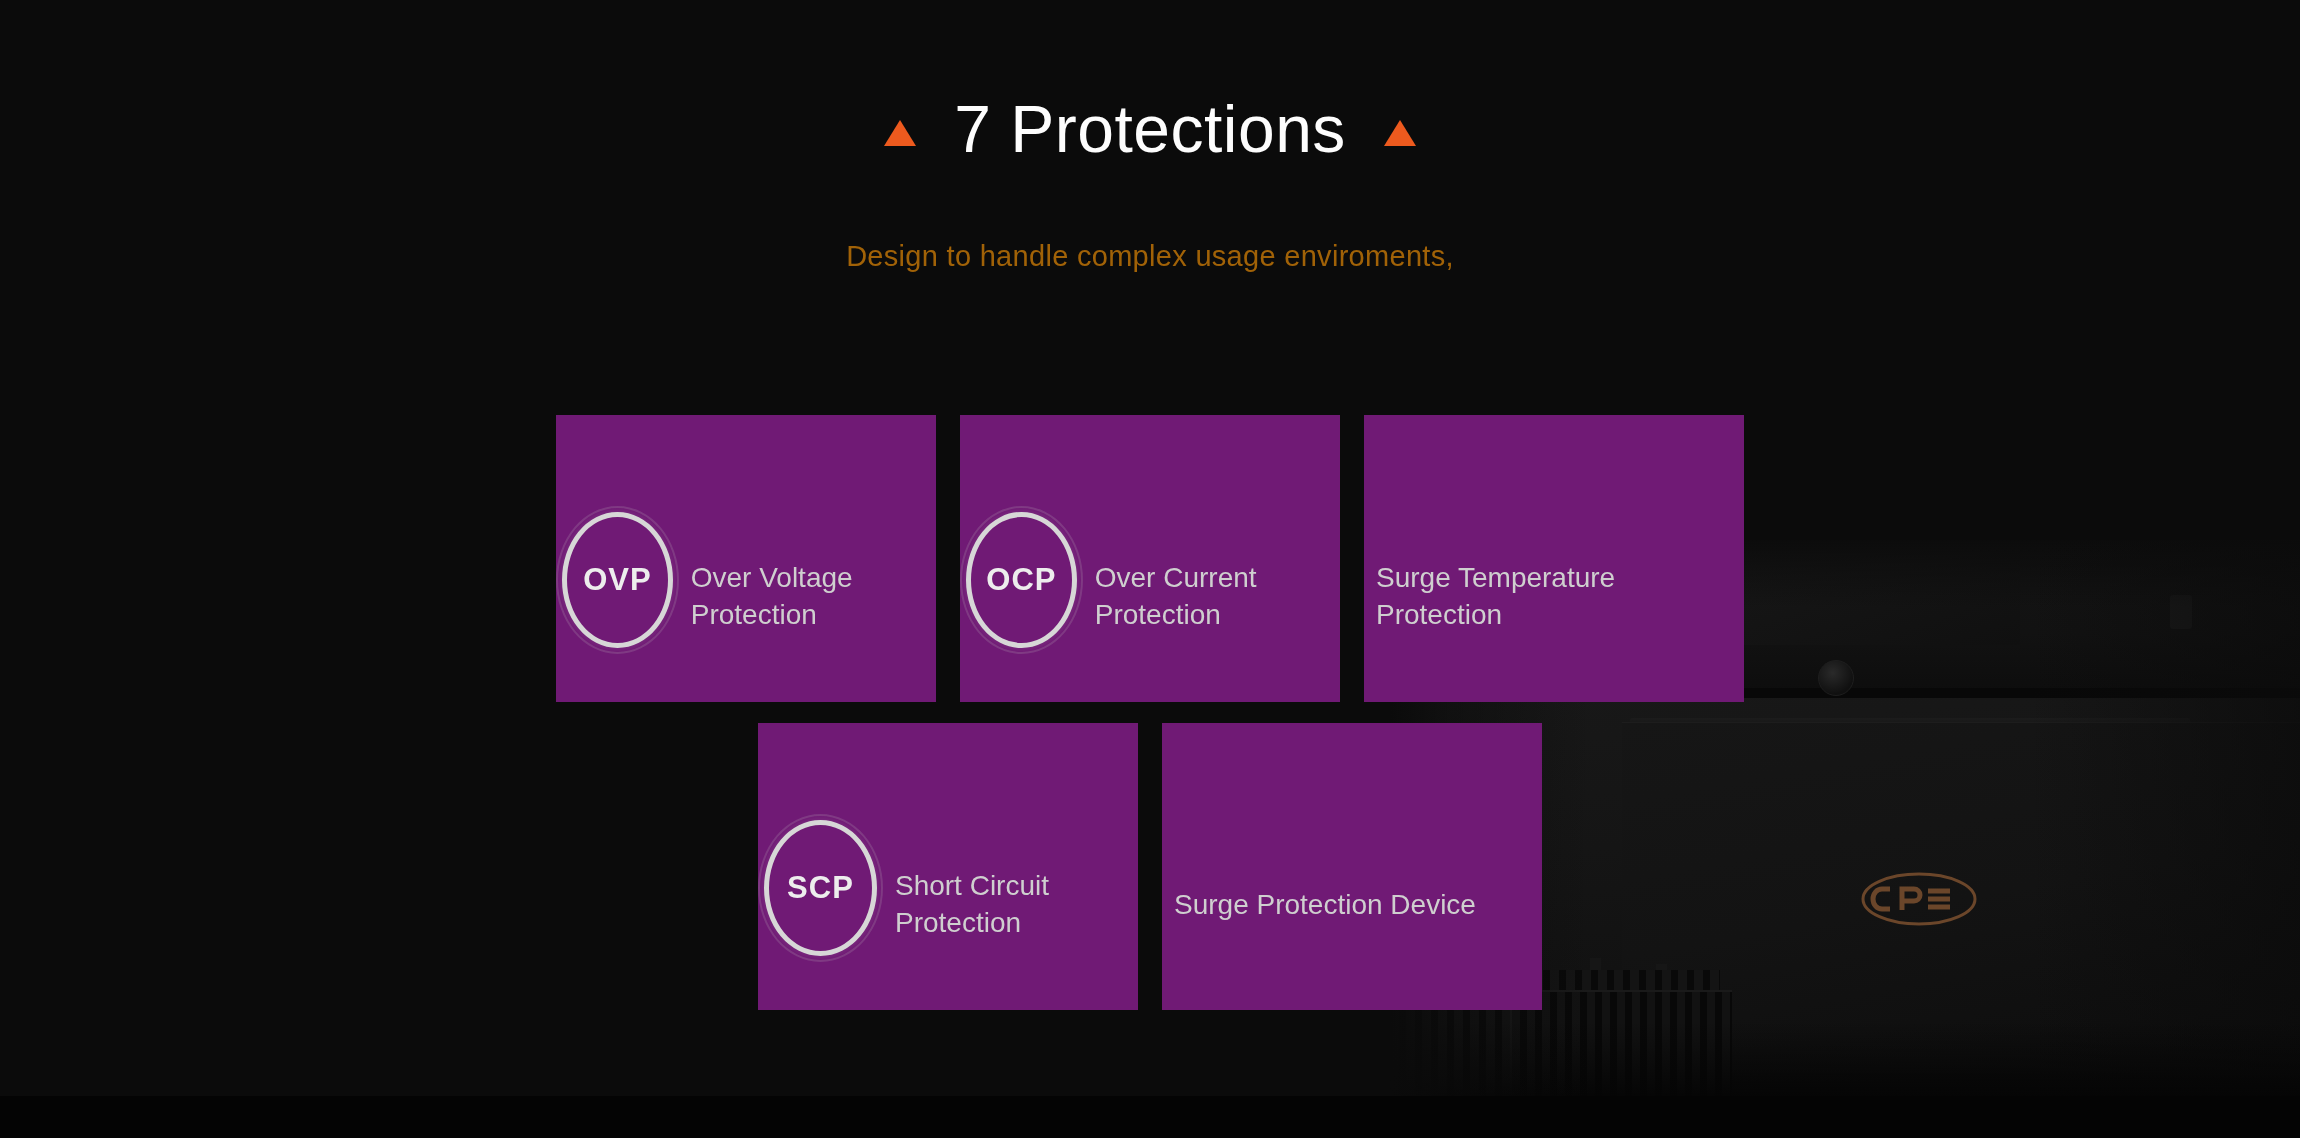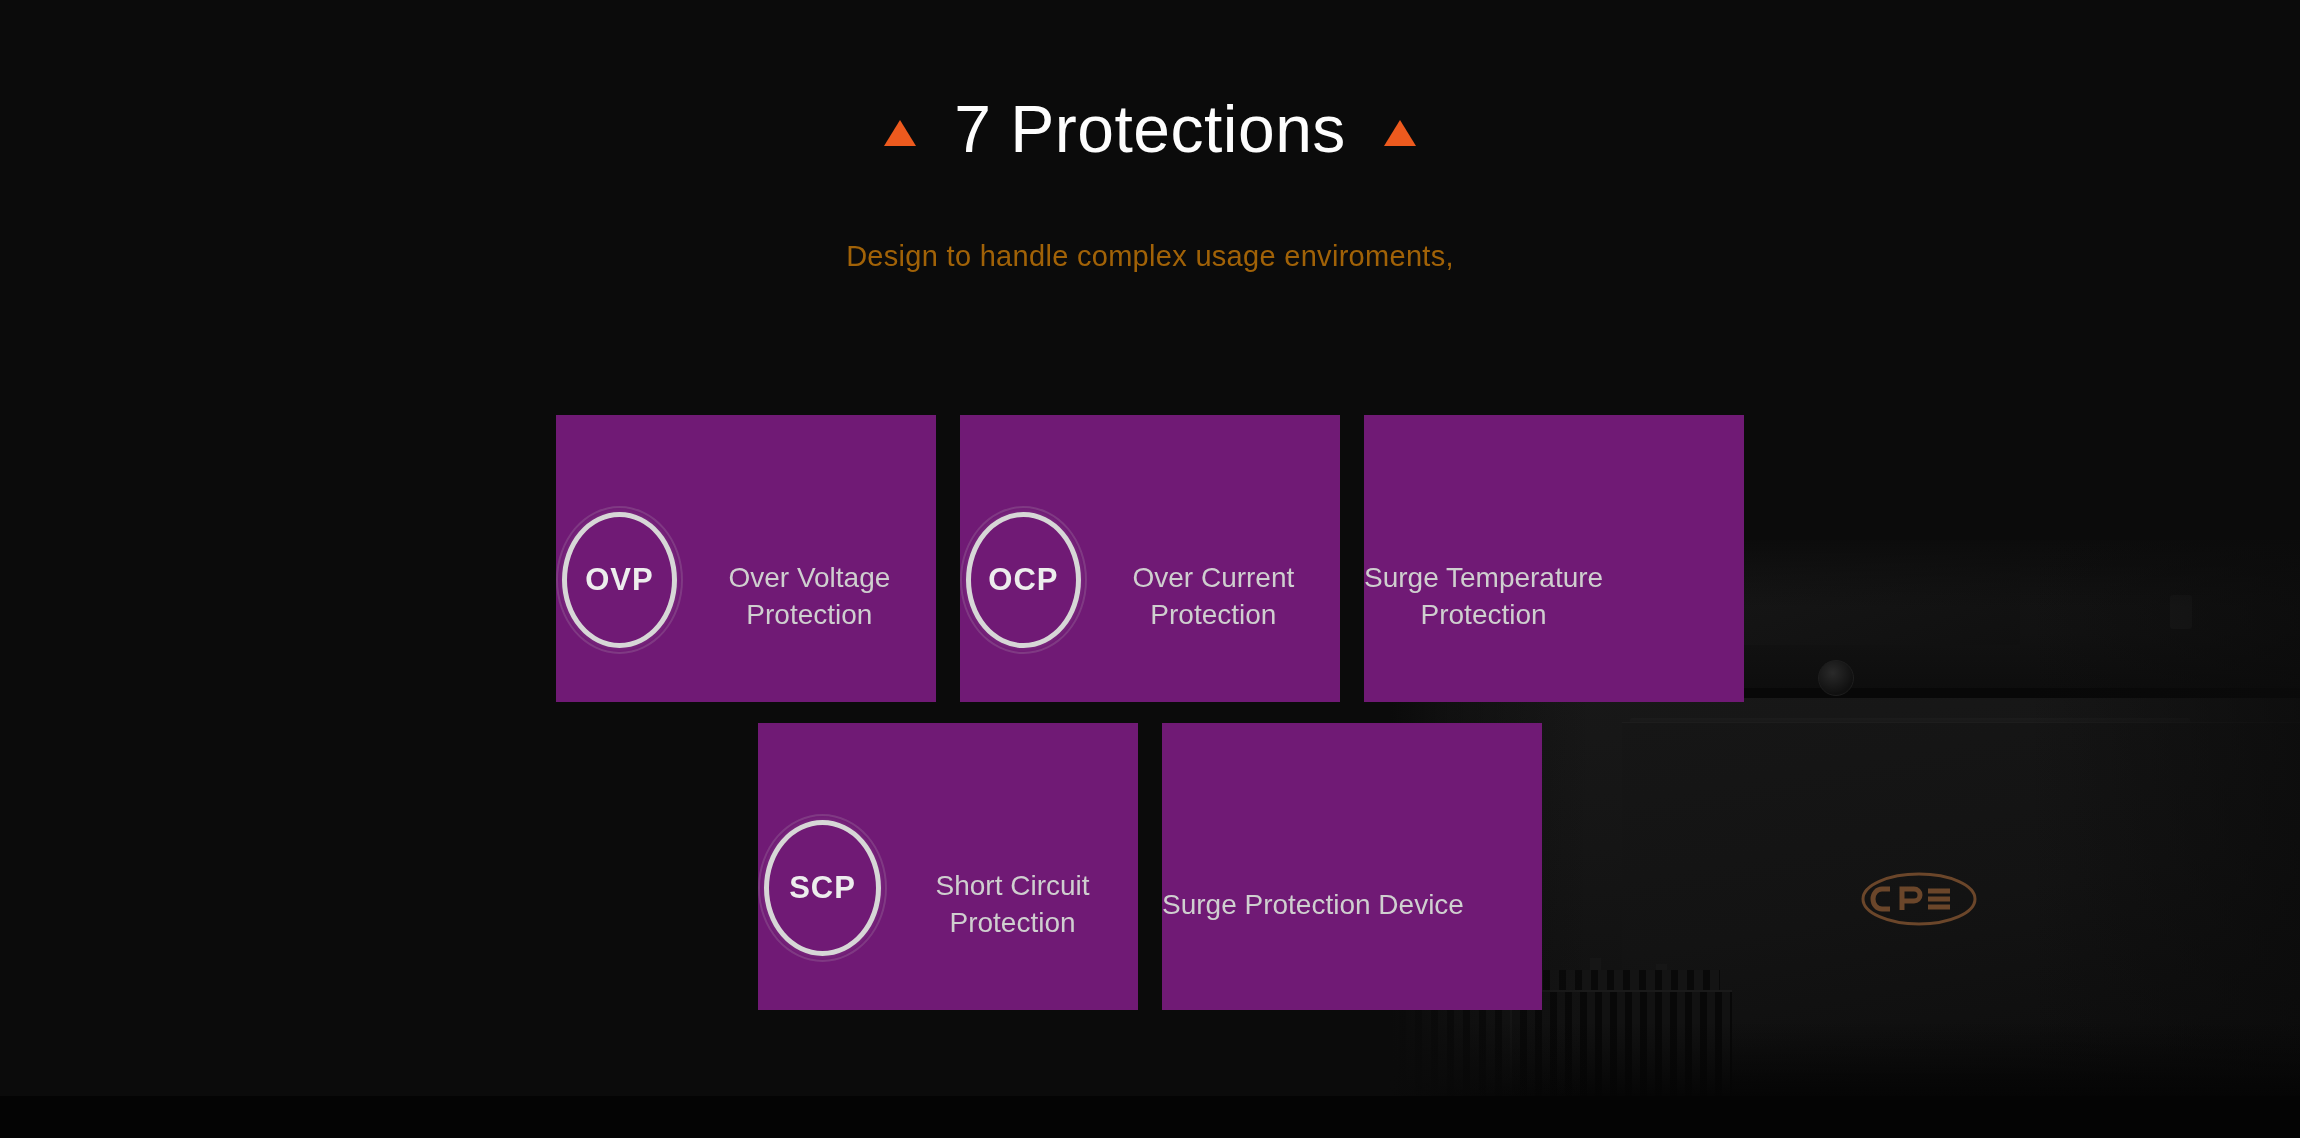--- a/index.html
+++ b/index.html
@@ -279,24 +279,25 @@
     font-weight: bold;
     color: #ededed;
     letter-spacing: 1px;
     z-index: 2;
   }
   .card-label {
     margin-top: 34px;
     font-size: 28px;
     line-height: 1.32;
     color: #cfcfcf;
-    text-align: center;
+    text-align: left;
     font-weight: 400;
     max-width: 330px;
     white-space: pre-line;
+    margin-left: 12px;
   }
 </style>
 </head>
 <body>
 
 <div class="page">
 
   <div class="bg-photo">
     <div class="cabinet-top"></div>
     <div class="knob-2"></div>

